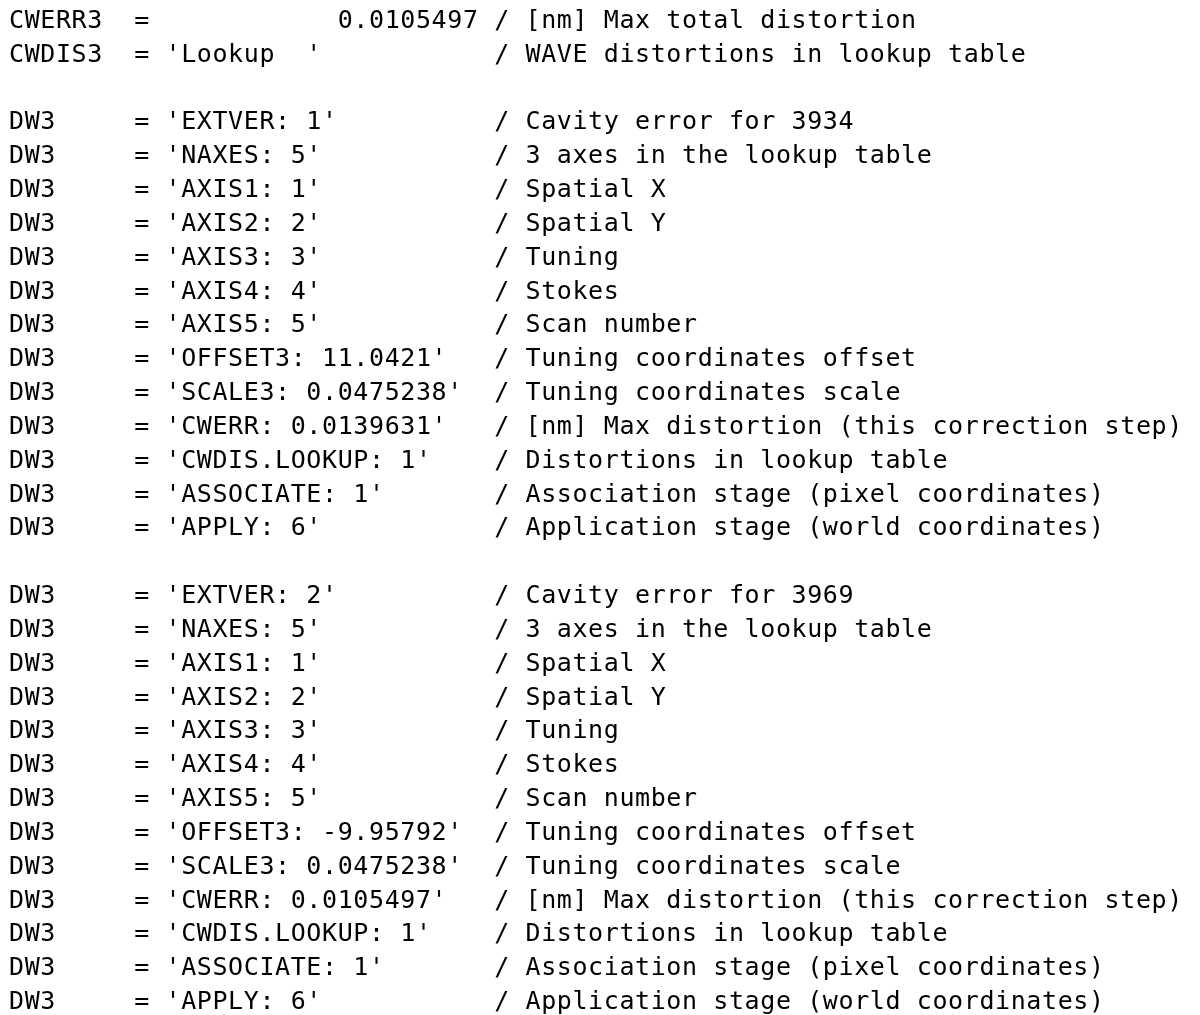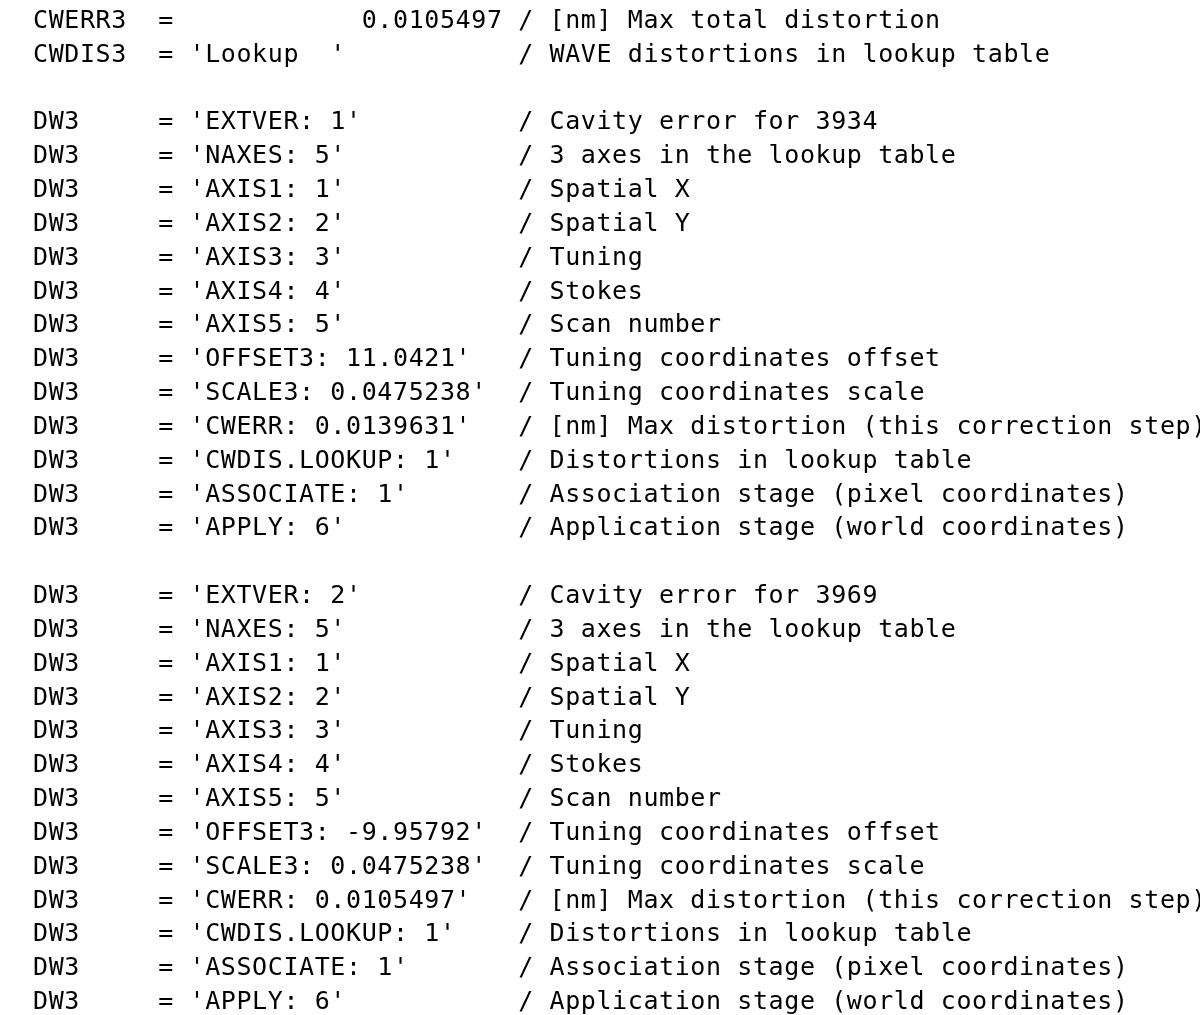--- a/index.html
+++ b/index.html
@@ -15,19 +15,18 @@
     padding: 3px 0 0 9px;
     font-family: "DejaVu Sans Mono", monospace;
     font-size: 25px;
     letter-spacing: 0.6px;
     line-height: 33.83px;
     color: #000000;
     white-space: pre;
   }
   .card {
     height: 33.83px;
-    margin-left: 24px;
   }
 </style>
 </head>
 <body>
 
 <div class="fits-listing" id="fits-listing"><div class="card">CWERR3  =            0.0105497 / [nm] Max total distortion</div><div class="card">CWDIS3  = 'Lookup  '           / WAVE distortions in lookup table</div><div class="card">&nbsp;</div><div class="card">DW3     = 'EXTVER: 1'          / Cavity error for 3934</div><div class="card">DW3     = 'NAXES: 5'           / 3 axes in the lookup table</div><div class="card">DW3     = 'AXIS1: 1'           / Spatial X</div><div class="card">DW3     = 'AXIS2: 2'           / Spatial Y</div><div class="card">DW3     = 'AXIS3: 3'           / Tuning</div><div class="card">DW3     = 'AXIS4: 4'           / Stokes</div><div class="card">DW3     = 'AXIS5: 5'           / Scan number</div><div class="card">DW3     = 'OFFSET3: 11.0421'   / Tuning coordinates offset</div><div class="card">DW3     = 'SCALE3: 0.0475238'  / Tuning coordinates scale</div><div class="card">DW3     = 'CWERR: 0.0139631'   / [nm] Max distortion (this correction step)</div><div class="card">DW3     = 'CWDIS.LOOKUP: 1'    / Distortions in lookup table</div><div class="card">DW3     = 'ASSOCIATE: 1'       / Association stage (pixel coordinates)</div><div class="card">DW3     = 'APPLY: 6'           / Application stage (world coordinates)</div><div class="card">&nbsp;</div><div class="card">DW3     = 'EXTVER: 2'          / Cavity error for 3969</div><div class="card">DW3     = 'NAXES: 5'           / 3 axes in the lookup table</div><div class="card">DW3     = 'AXIS1: 1'           / Spatial X</div><div class="card">DW3     = 'AXIS2: 2'           / Spatial Y</div><div class="card">DW3     = 'AXIS3: 3'           / Tuning</div><div class="card">DW3     = 'AXIS4: 4'           / Stokes</div><div class="card">DW3     = 'AXIS5: 5'           / Scan number</div><div class="card">DW3     = 'OFFSET3: -9.95792'  / Tuning coordinates offset</div><div class="card">DW3     = 'SCALE3: 0.0475238'  / Tuning coordinates scale</div><div class="card">DW3     = 'CWERR: 0.0105497'   / [nm] Max distortion (this correction step)</div><div class="card">DW3     = 'CWDIS.LOOKUP: 1'    / Distortions in lookup table</div><div class="card">DW3     = 'ASSOCIATE: 1'       / Association stage (pixel coordinates)</div><div class="card">DW3     = 'APPLY: 6'           / Application stage (world coordinates)</div></div>
 
 </body></html>

